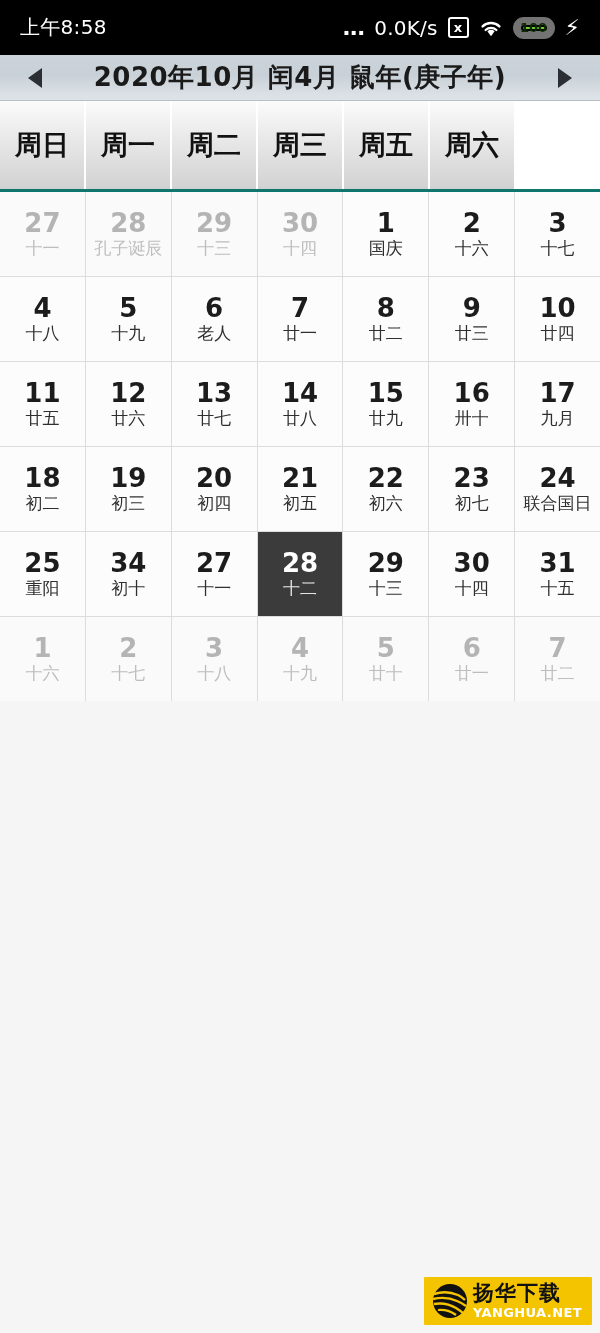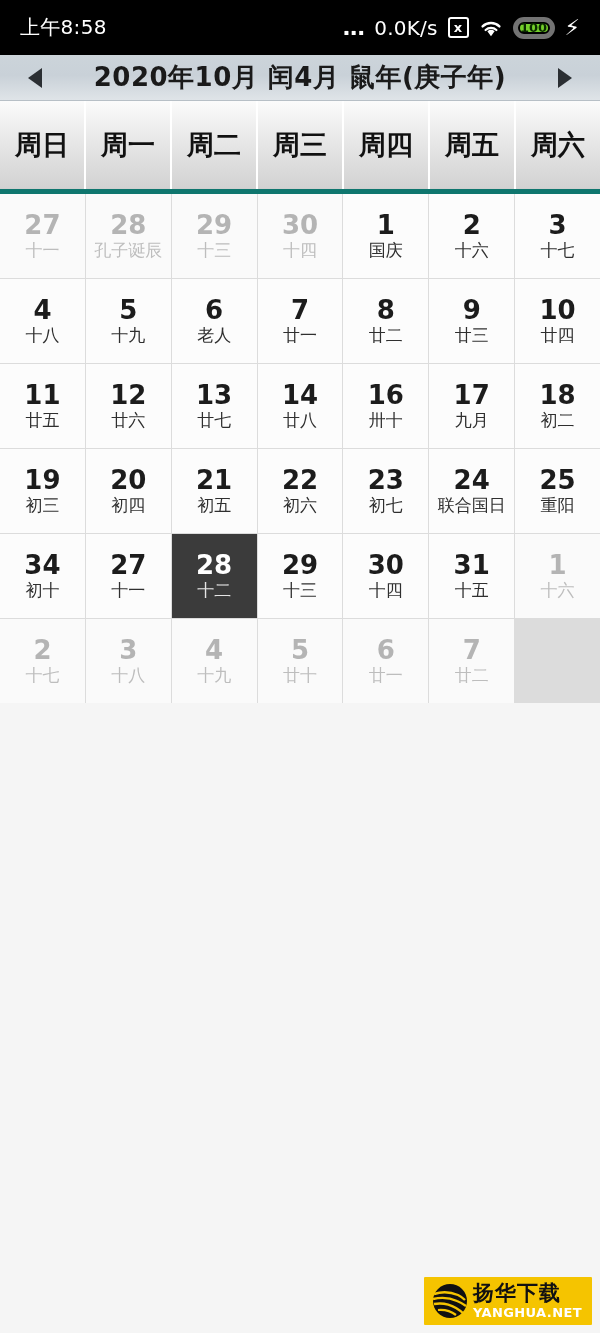--- a/index.html
+++ b/index.html
@@ -23,21 +23,21 @@
   .sb-dots { letter-spacing:-1px; font-weight:700; font-size:22px; line-height:1; }
   .sb-speed { font-size:20px; letter-spacing:.2px; }
   .sb-x {
     width:21px; height:21px; border:2px solid #fff; border-radius:3px;
     display:flex; align-items:center; justify-content:center;
     font-size:13px; font-weight:700; line-height:1;
   }
   .sb-wifi { width:24px; height:20px; position:relative; }
   .sb-wifi svg { display:block; }
   .sb-batt {
-    width:42px; height:22px; border:5px solid #737373; border-radius:11px;
+    width:42px; height:22px; border:8px solid #737373; border-radius:11px;
     display:flex; align-items:center; justify-content:center;
     padding:2px; position:relative;
   }
   .sb-batt-fill {
     position:absolute; left:2px; top:2px; bottom:2px; right:2px;
     background:#74d02a; border-radius:9px;
   }
   .sb-batt-num { position:relative; z-index:2; font-size:13px; font-weight:700; color:#0b2a00; }
   .sb-bolt { font-size:22px; line-height:1; }
 
@@ -76,21 +76,21 @@
     font-size:27px; font-weight:700; color:#111;
     border-bottom:1px solid #cfcfcf;
   }
 
   
   .cal {
     display:grid;
     grid-template-columns:repeat(7,1fr);
     grid-auto-rows:84px;
     background:#dcdcdc;
-    border-top:5px solid #0f766e;
+    border-top:3px solid #0f766e;
     gap:1px;
   }
   .day {
     background:#fcfcfc;
     display:flex; flex-direction:column;
     align-items:center; justify-content:center;
     gap:3px;
     position:relative;
     cursor:pointer;
   }
@@ -163,23 +163,20 @@
       <div class="wd-cell">
         <span>周一</span>
       </div>
       <div class="wd-cell">
         <span>周二</span>
       </div>
       <div class="wd-cell">
         <span>周三</span>
       </div>
       <div class="wd-cell">
-        <span>周四</span>
-      </div>
-      <div class="wd-cell">
         <span>周五</span>
       </div>
       <div class="wd-cell">
         <span>周六</span>
       </div>
     </div>
 
   <div class="cal" id="cal">
       <div class="day other">
         <span class="num">27</span>
@@ -245,20 +242,24 @@
         <span class="num">12</span>
         <span class="lun">廿六</span>
       </div>
       <div class="day">
         <span class="num">13</span>
         <span class="lun">廿七</span>
       </div>
       <div class="day">
         <span class="num">14</span>
         <span class="lun">廿八</span>
+      </div>
+      <div class="day">
+        <span class="num">15</span>
+        <span class="lun">廿九</span>
       </div>
       <div class="day">
         <span class="num">16</span>
         <span class="lun">卅十</span>
       </div>
       <div class="day">
         <span class="num">17</span>
         <span class="lun">九月</span>
       </div>
       <div class="day">

